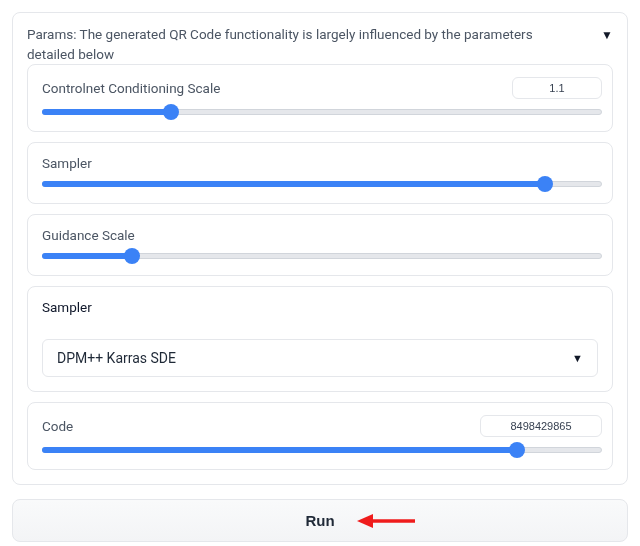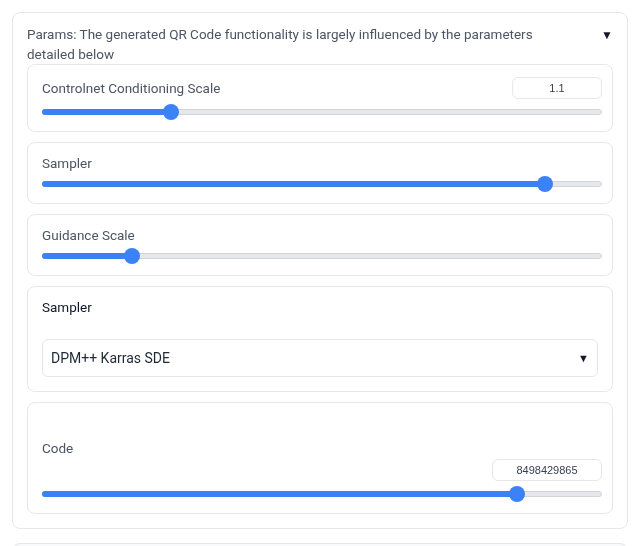--- a/index.html
+++ b/index.html
@@ -91,36 +91,35 @@
     margin-bottom: 10px;
   }
   .select-label {
     font-size: 13.5px;
     color: #0f172a;
     margin-bottom: 24px;
   }
   .select-box {
     border: 1px solid #e5e7eb;
     border-radius: 6px;
-    padding: 10px 8px;
+    padding: 10px 14px;
     font-size: 14px;
     color: #1f2937;
     display: flex;
     justify-content: space-between;
     align-items: center;
     cursor: pointer;
     background: #fff;
   }
   .select-caret {
     font-size: 11px;
     color: #111827;
   }
   .seed-value {
-    width: 110px;
-    margin-top: 44px;
+    width: 122px;
   }
   .run-btn {
     width: 100%;
     margin-top: 14px;
     padding: 12px 0;
     border: 1px solid #e5e7eb;
     border-radius: 8px;
     background: linear-gradient(#f9fafb,#f3f4f6);
     font-size: 15px;
     font-weight: 700;

